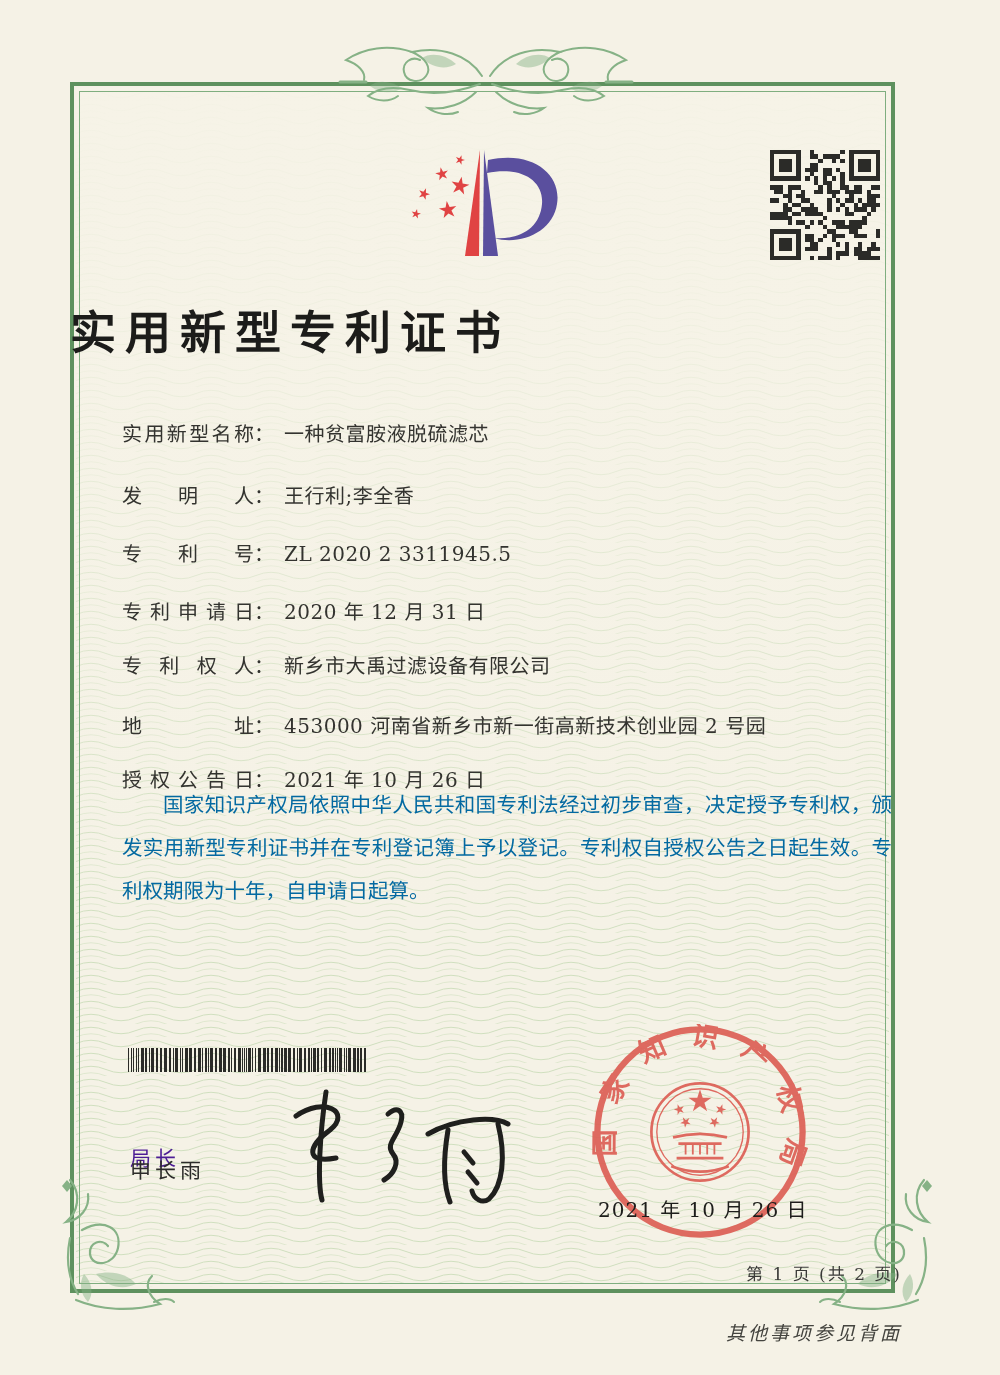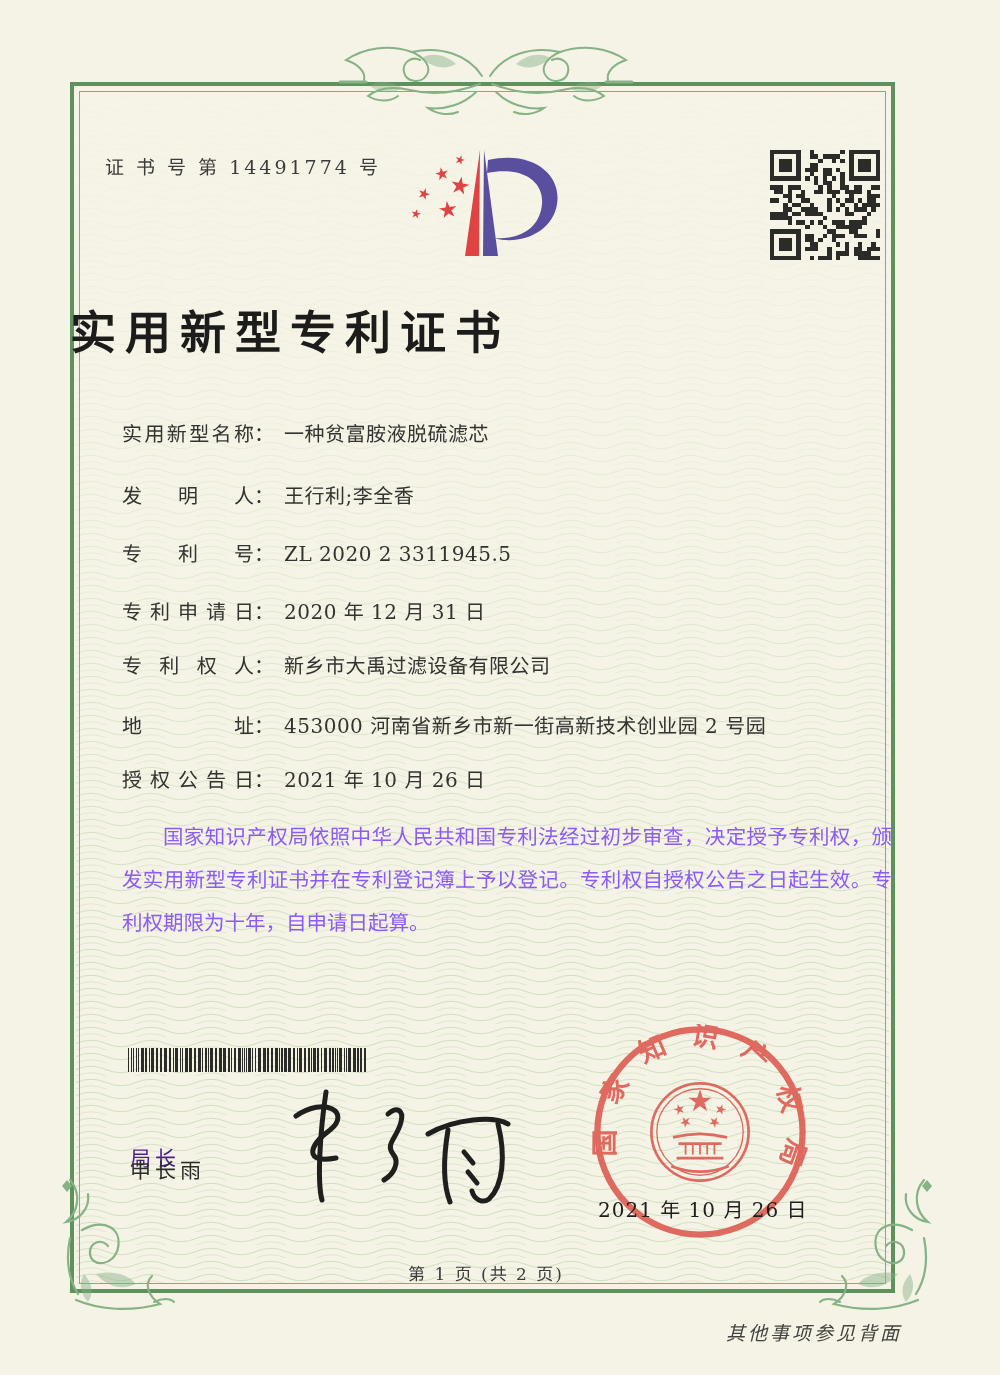--- a/index.html
+++ b/index.html
@@ -51,43 +51,43 @@
     position:absolute;left:70px;top:296px;width:832px;
     font-size:46px;font-weight:bold;
     letter-spacing:9px;color:#1c1c1a;
   }
   .field-row{position:absolute;left:122px;width:772px;font-size:20px;color:#33332f;white-space:nowrap;}
   .f-label{display:inline-flex;justify-content:space-between;width:132px;vertical-align:bottom;}
   .f-colon{margin-right:10px;}
   .f-value{letter-spacing:.5px;}
   .grant-no{position:absolute;left:365px;top:0;}
   .paragraphs{
-    position:absolute;left:122px;top:816px;width:770px;
-    font-size:20.5px;line-height:43px;text-align:justify;color:#8b5cf6;
+    position:absolute;left:122px;top:784px;width:770px;
+    font-size:20.5px;line-height:43px;text-align:justify;color:#0369a1;
   }
   .paragraphs p{margin:0;text-indent:2em;}
   .barcode{position:absolute;left:128px;top:1048px;width:242px;height:24px;}
   .signer-title{
     position:absolute;left:130px;top:1112px;font-size:21px;color:#4c1d95;
     font-family:"DejaVu Sans","Liberation Sans",sans-serif;letter-spacing:4px;margin-top:30px;
   }
   .signer-name{
     position:absolute;left:130px;top:1154px;font-size:21px;color:#2c2c2a;
     font-family:Liberation Serif, serif;letter-spacing:4px;
   }
   .signature{position:absolute;left:272px;top:1072px;width:240px;height:140px;color:#1f1f1d;}
   .seal{position:absolute;left:592px;top:1024px;width:216px;height:216px;color:var(--seal-red,#dd5f55);opacity:.92;}
   .seal-ring-text{font-size:30px;letter-spacing:25px;font-weight:bold;fill:var(--seal-red,#dd5f55);
     font-family:"DejaVu Serif","Liberation Serif",serif;}
   .seal-date{
     position:absolute;left:598px;top:1194px;width:210px;
     font-size:20px;color:#1d1d1b;letter-spacing:1px;white-space:nowrap;
   }
   .footer-page{
-    position:absolute;left:70px;top:1260px;width:832px;text-align:center;
+    position:absolute;left:70px;top:1260px;width:832px;text-align:right;
     font-size:17px;color:#3a3a38;letter-spacing:2px;
   }
   .back-note{
     position:absolute;left:70px;top:1318px;width:832px;text-align:right;
     font-size:19px;color:#44443f;letter-spacing:3px;font-style:italic;
   }
   .logo-red{fill:var(--logo-red,#e04343);}
   .logo-purple{fill:var(--logo-purple,#5a4f9e);}
 </style>
 </head>
@@ -142,21 +142,20 @@
       <path d="M14,60 C10,80 12,100 22,116"></path>
       <path d="M20,122 C44,132 74,134 104,126 C92,118 88,106 96,98"></path>
       <path d="M40,96 C56,92 72,96 80,106 C68,112 52,110 40,96Z" fill="currentColor" opacity=".45" stroke="none"></path>
       <path d="M28,96 C36,104 38,116 32,124 C24,116 23,104 28,96Z" fill="currentColor" opacity=".45" stroke="none"></path>
       <path d="M98,124 C106,120 114,120 118,124" stroke-width="2"></path>
     </g>
   </svg>
 
   <div class="content">
 
-    <div class="cert-no">证 书 号 第 14491774 号</div>
 
     <svg class="logo" viewBox="0 0 172 122" xmlns="http://www.w3.org/2000/svg">
       <defs>
         <path id="st" d="M0,-10 L2.23,-3.07 9.51,-3.09 3.61,1.17 5.88,8.09 0,3.8 -5.88,8.09 -3.61,1.17 -9.51,-3.09 -2.23,-3.07 Z"></path>
       </defs>
       <use href="#st" class="logo-red" transform="translate(58,16) scale(.5) rotate(18)"></use>
       <use href="#st" class="logo-red" transform="translate(40,30) scale(.68) rotate(-12)"></use>
       <use href="#st" class="logo-red" transform="translate(58,42) scale(.95) rotate(10)"></use>
       <use href="#st" class="logo-red" transform="translate(22,50) scale(.6) rotate(20)"></use>
       <use href="#st" class="logo-red" transform="translate(46,66) scale(.92) rotate(-8)"></use>

